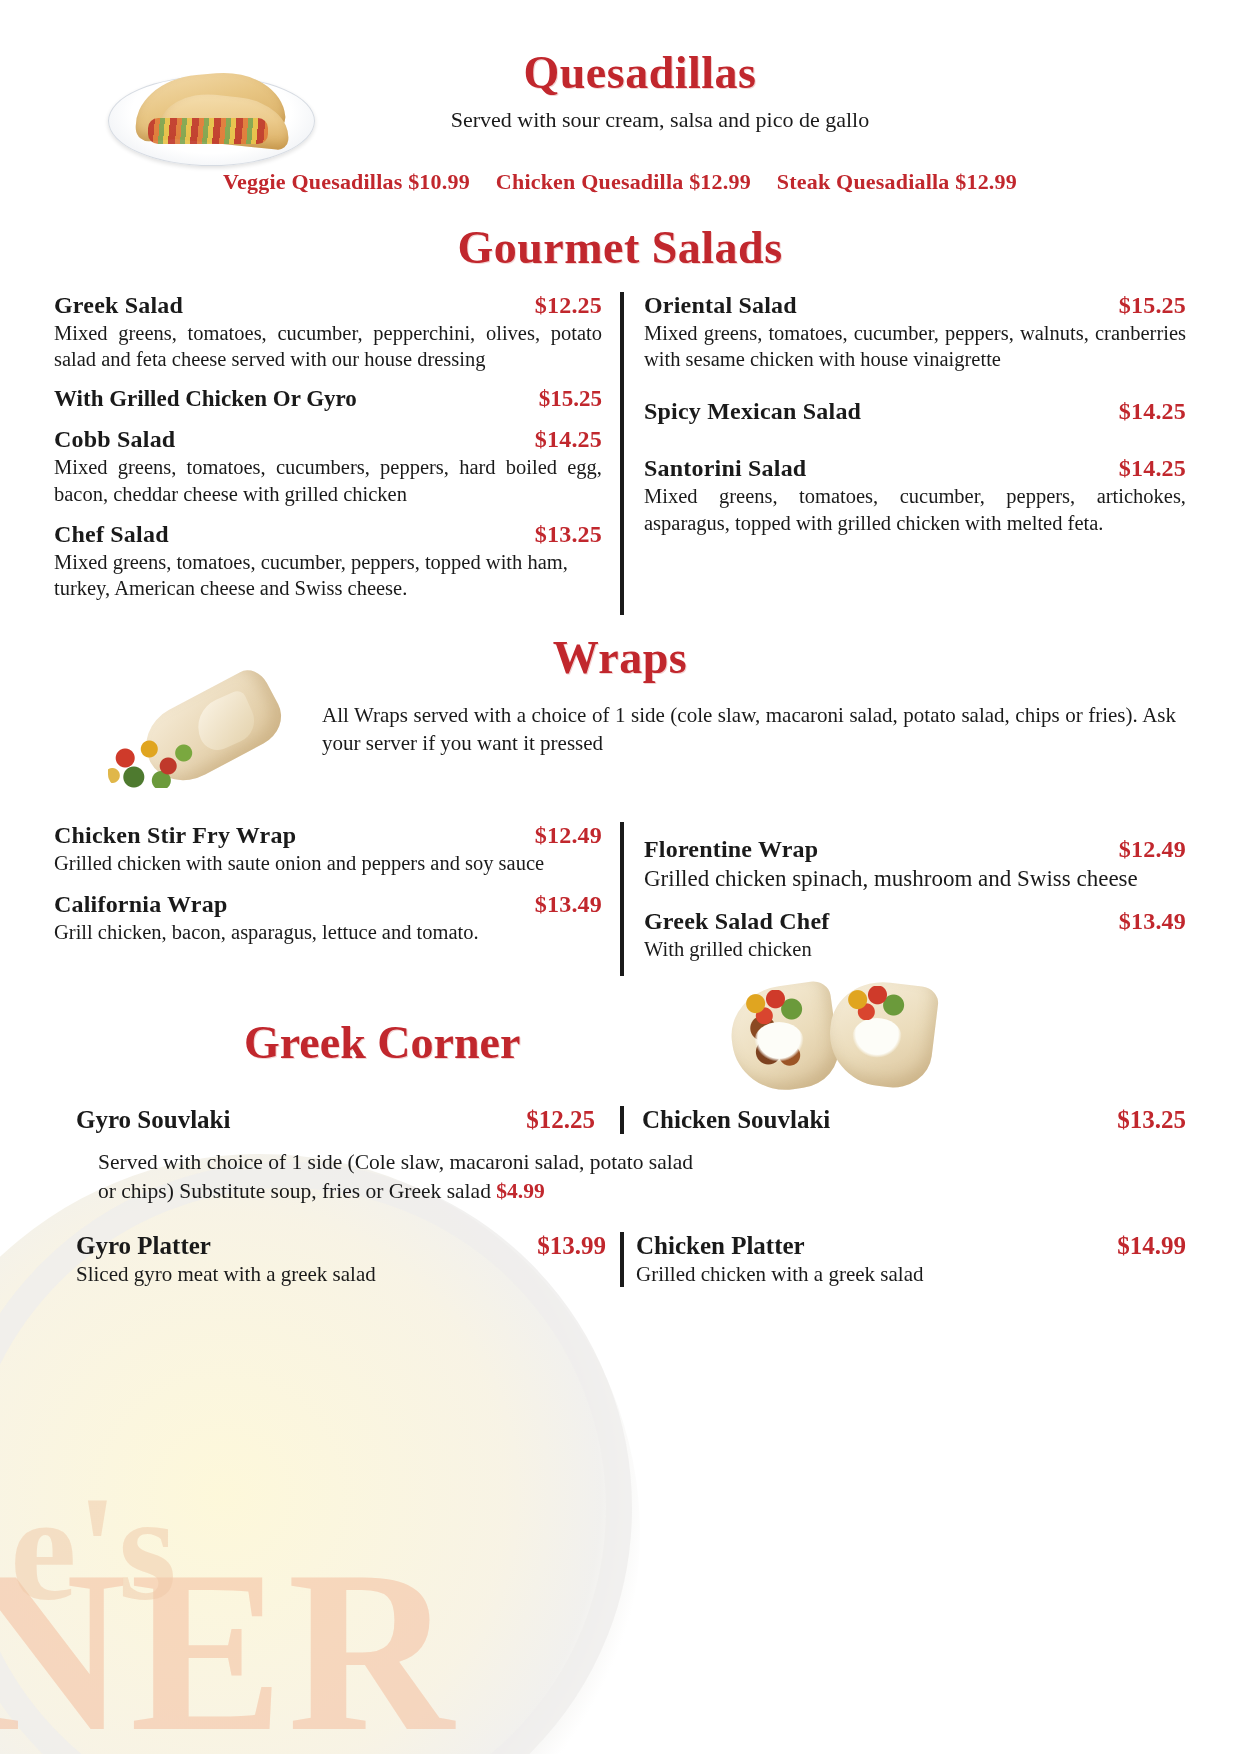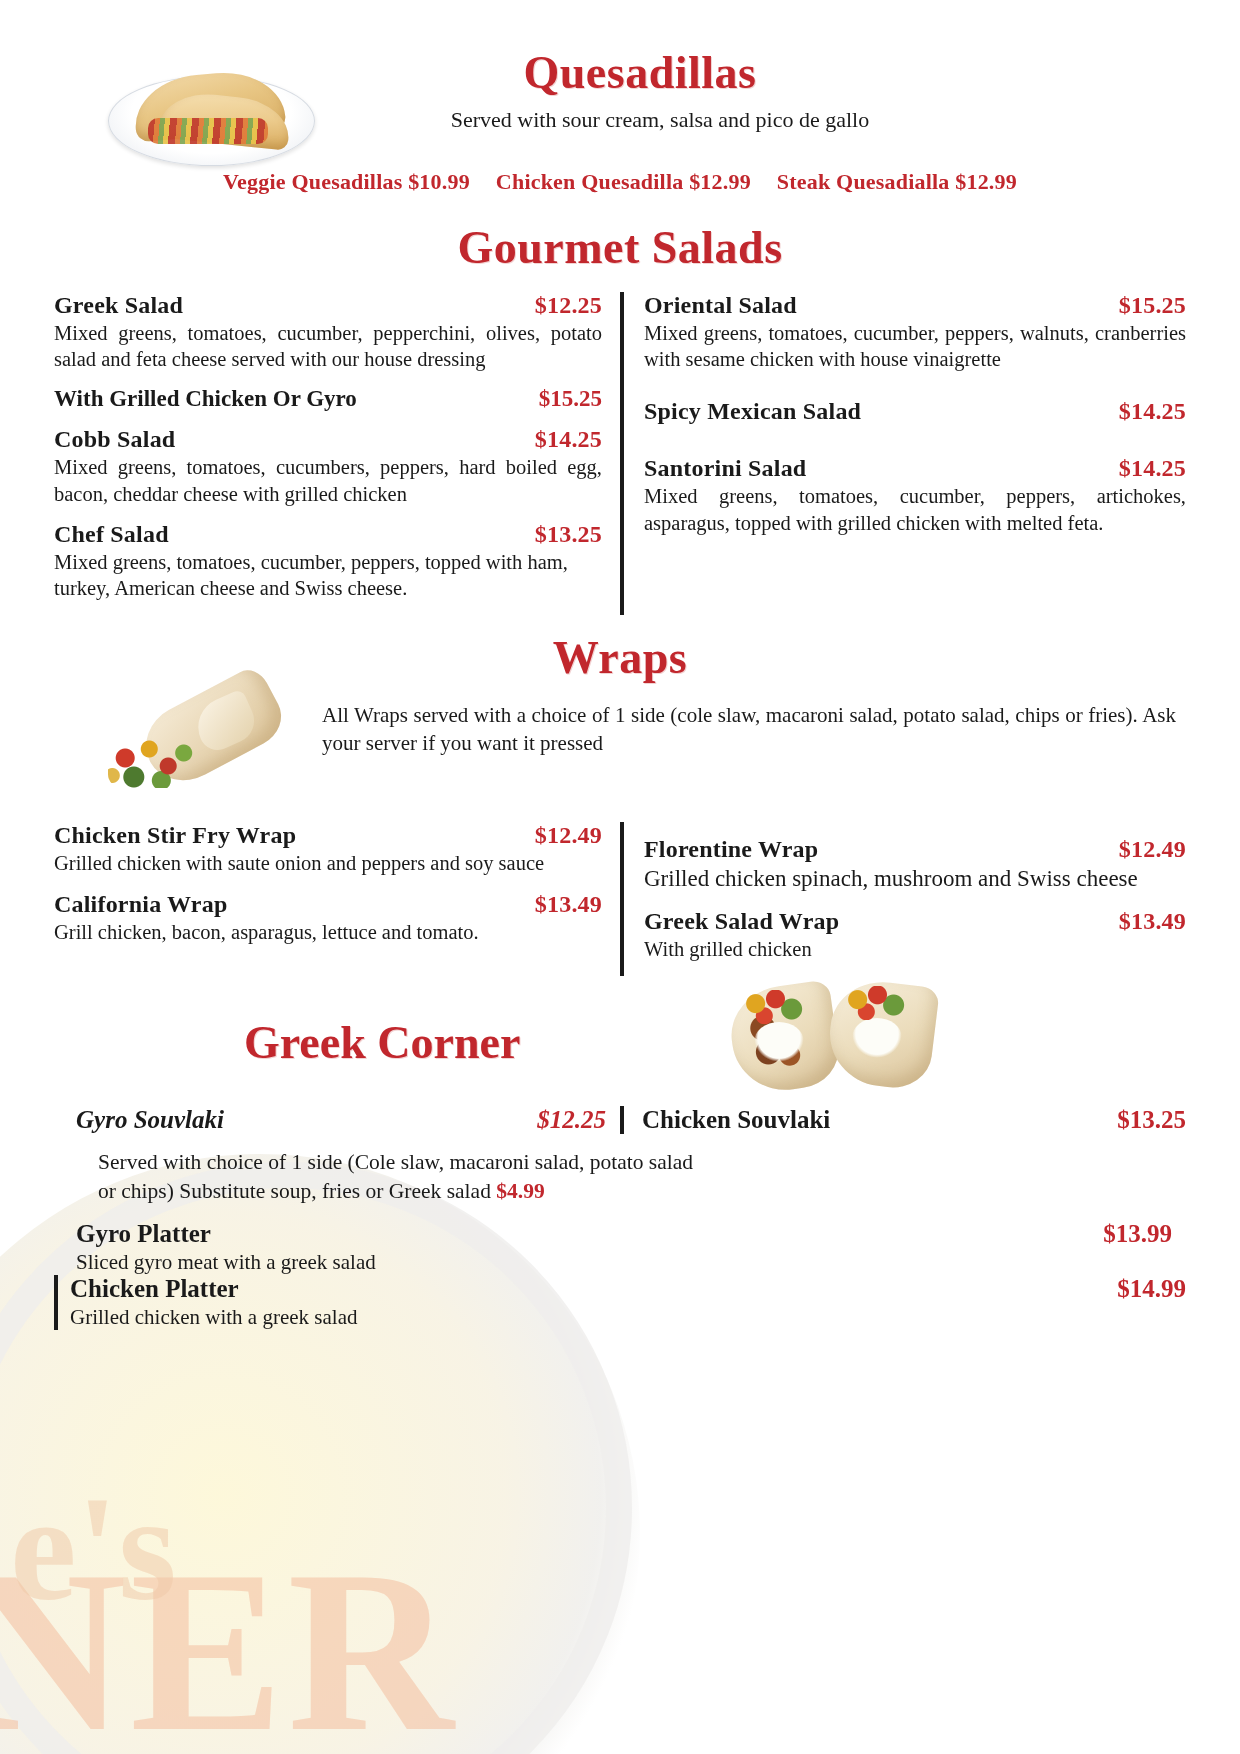--- a/index.html
+++ b/index.html
@@ -310,39 +310,38 @@
   .sauce.b { left: 126px; top: 40px; }
 
   .greek-row {
     display: flex;
     margin-top: 4px;
   }
   .greek-col {
     flex: 1 1 50%;
     box-sizing: border-box;
   }
-  .greek-col.left { padding-right: 14px; padding-left: 22px; font-style: italic; }
+  .greek-col.left { padding-right: 25px; padding-left: 22px; }
   .greek-col.right { padding-left: 18px; border-left: 4px solid #1a1a1a; }
   .greek-item-head {
     display: flex;
     align-items: baseline;
     justify-content: space-between;
     font-weight: bold;
     font-size: 25px;
   }
   .greek-note {
     font-size: 21.5px;
     line-height: 1.35;
     margin: 14px 0 0 44px;
     max-width: 880px;
   }
   .platter-row {
     display: flex;
-    margin-top: 14px;
-    flex-direction: column;
+    margin-top: 26px;
   }
   .platter-col { flex: 1 1 50%; box-sizing: border-box; }
   .platter-col.left { padding-right: 14px; padding-left: 22px; }
   .platter-col.right { padding-left: 12px; border-left: 4px solid #1a1a1a; }
   .platter-desc { font-size: 21px; margin-top: 2px; }
 </style>
 </head>
 <body>
 
 <div class="watermark"></div>
@@ -472,21 +471,21 @@
         <div class="item" style="margin-top:14px;">
           <div class="item-head">
             <span class="item-name">Florentine Wrap</span>
             <span class="price">$12.49</span>
           </div>
           <div class="item-desc" style="font-size:23px;">Grilled chicken spinach, mushroom and Swiss cheese</div>
         </div>
 
         <div class="item">
           <div class="item-head">
-            <span class="item-name">Greek Salad Wrap</span>
+            <span class="item-name">Greek Salad Chef</span>
             <span class="price">$13.49</span>
           </div>
           <div class="item-desc nojust">With grilled chicken</div>
         </div>
 
       </div>
     </div>
   </section>
 
   <section>

